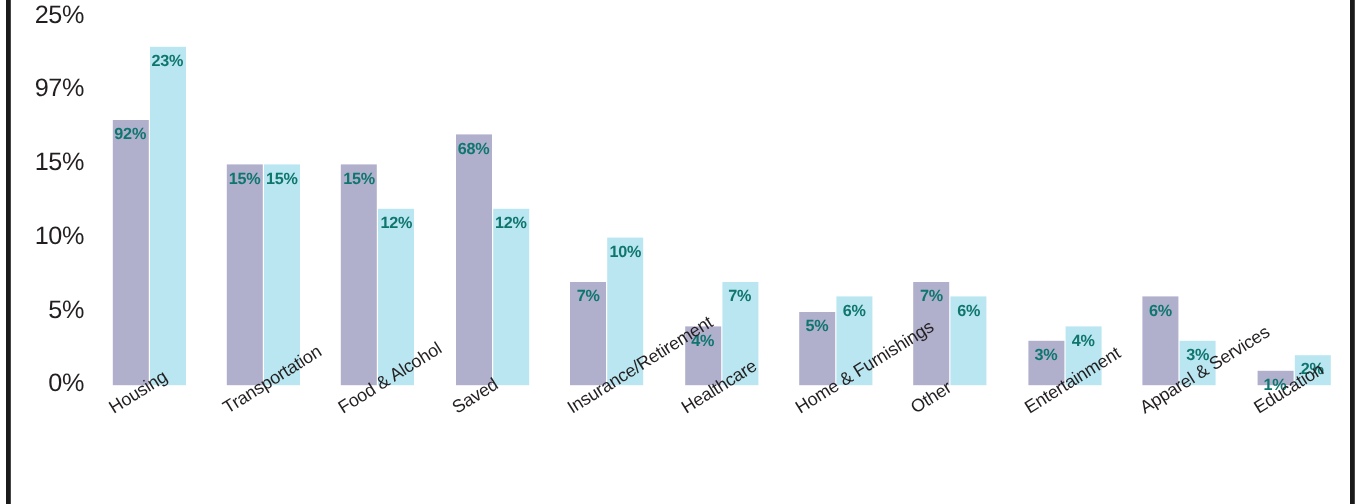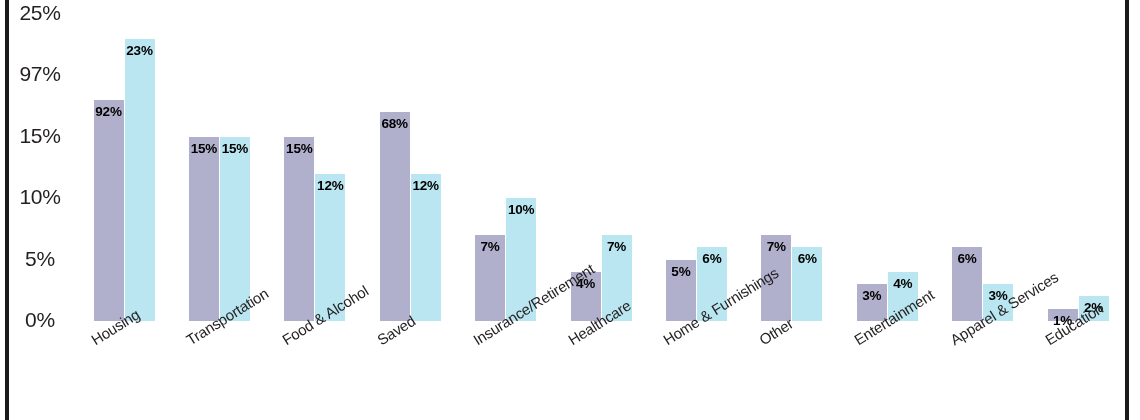--- a/index.html
+++ b/index.html
@@ -31,21 +31,21 @@
     left: 0;
     top: 0;
     width: 1140px;
     height: 420px;
   }
 
   
   .ytick {
     position: absolute;
     right: 1020px;           
-    text-align: center;
+    text-align: right;
     font-size: 21px;
     font-weight: 500;
     color: #231f20;
     letter-spacing: -0.3px;
     white-space: nowrap;
   }
 
   
   .bar {
     position: absolute;
@@ -53,21 +53,21 @@
     width: 30px;
     border-radius: 0;
   }
   .bar.series0 { background: #b0b0cd; }
   .bar.series1 { background: #b9e6f0; }
 
   .bar-label {
     position: absolute;
     font-size: 13.5px;
     font-weight: bold;
-    color: #000000;
+    color: #0f766e;
     white-space: nowrap;
     text-align: center;
     width: 40px;
     letter-spacing: -0.2px;
   }
 
   
   .xlabel {
     position: absolute;
     font-size: 15px;

